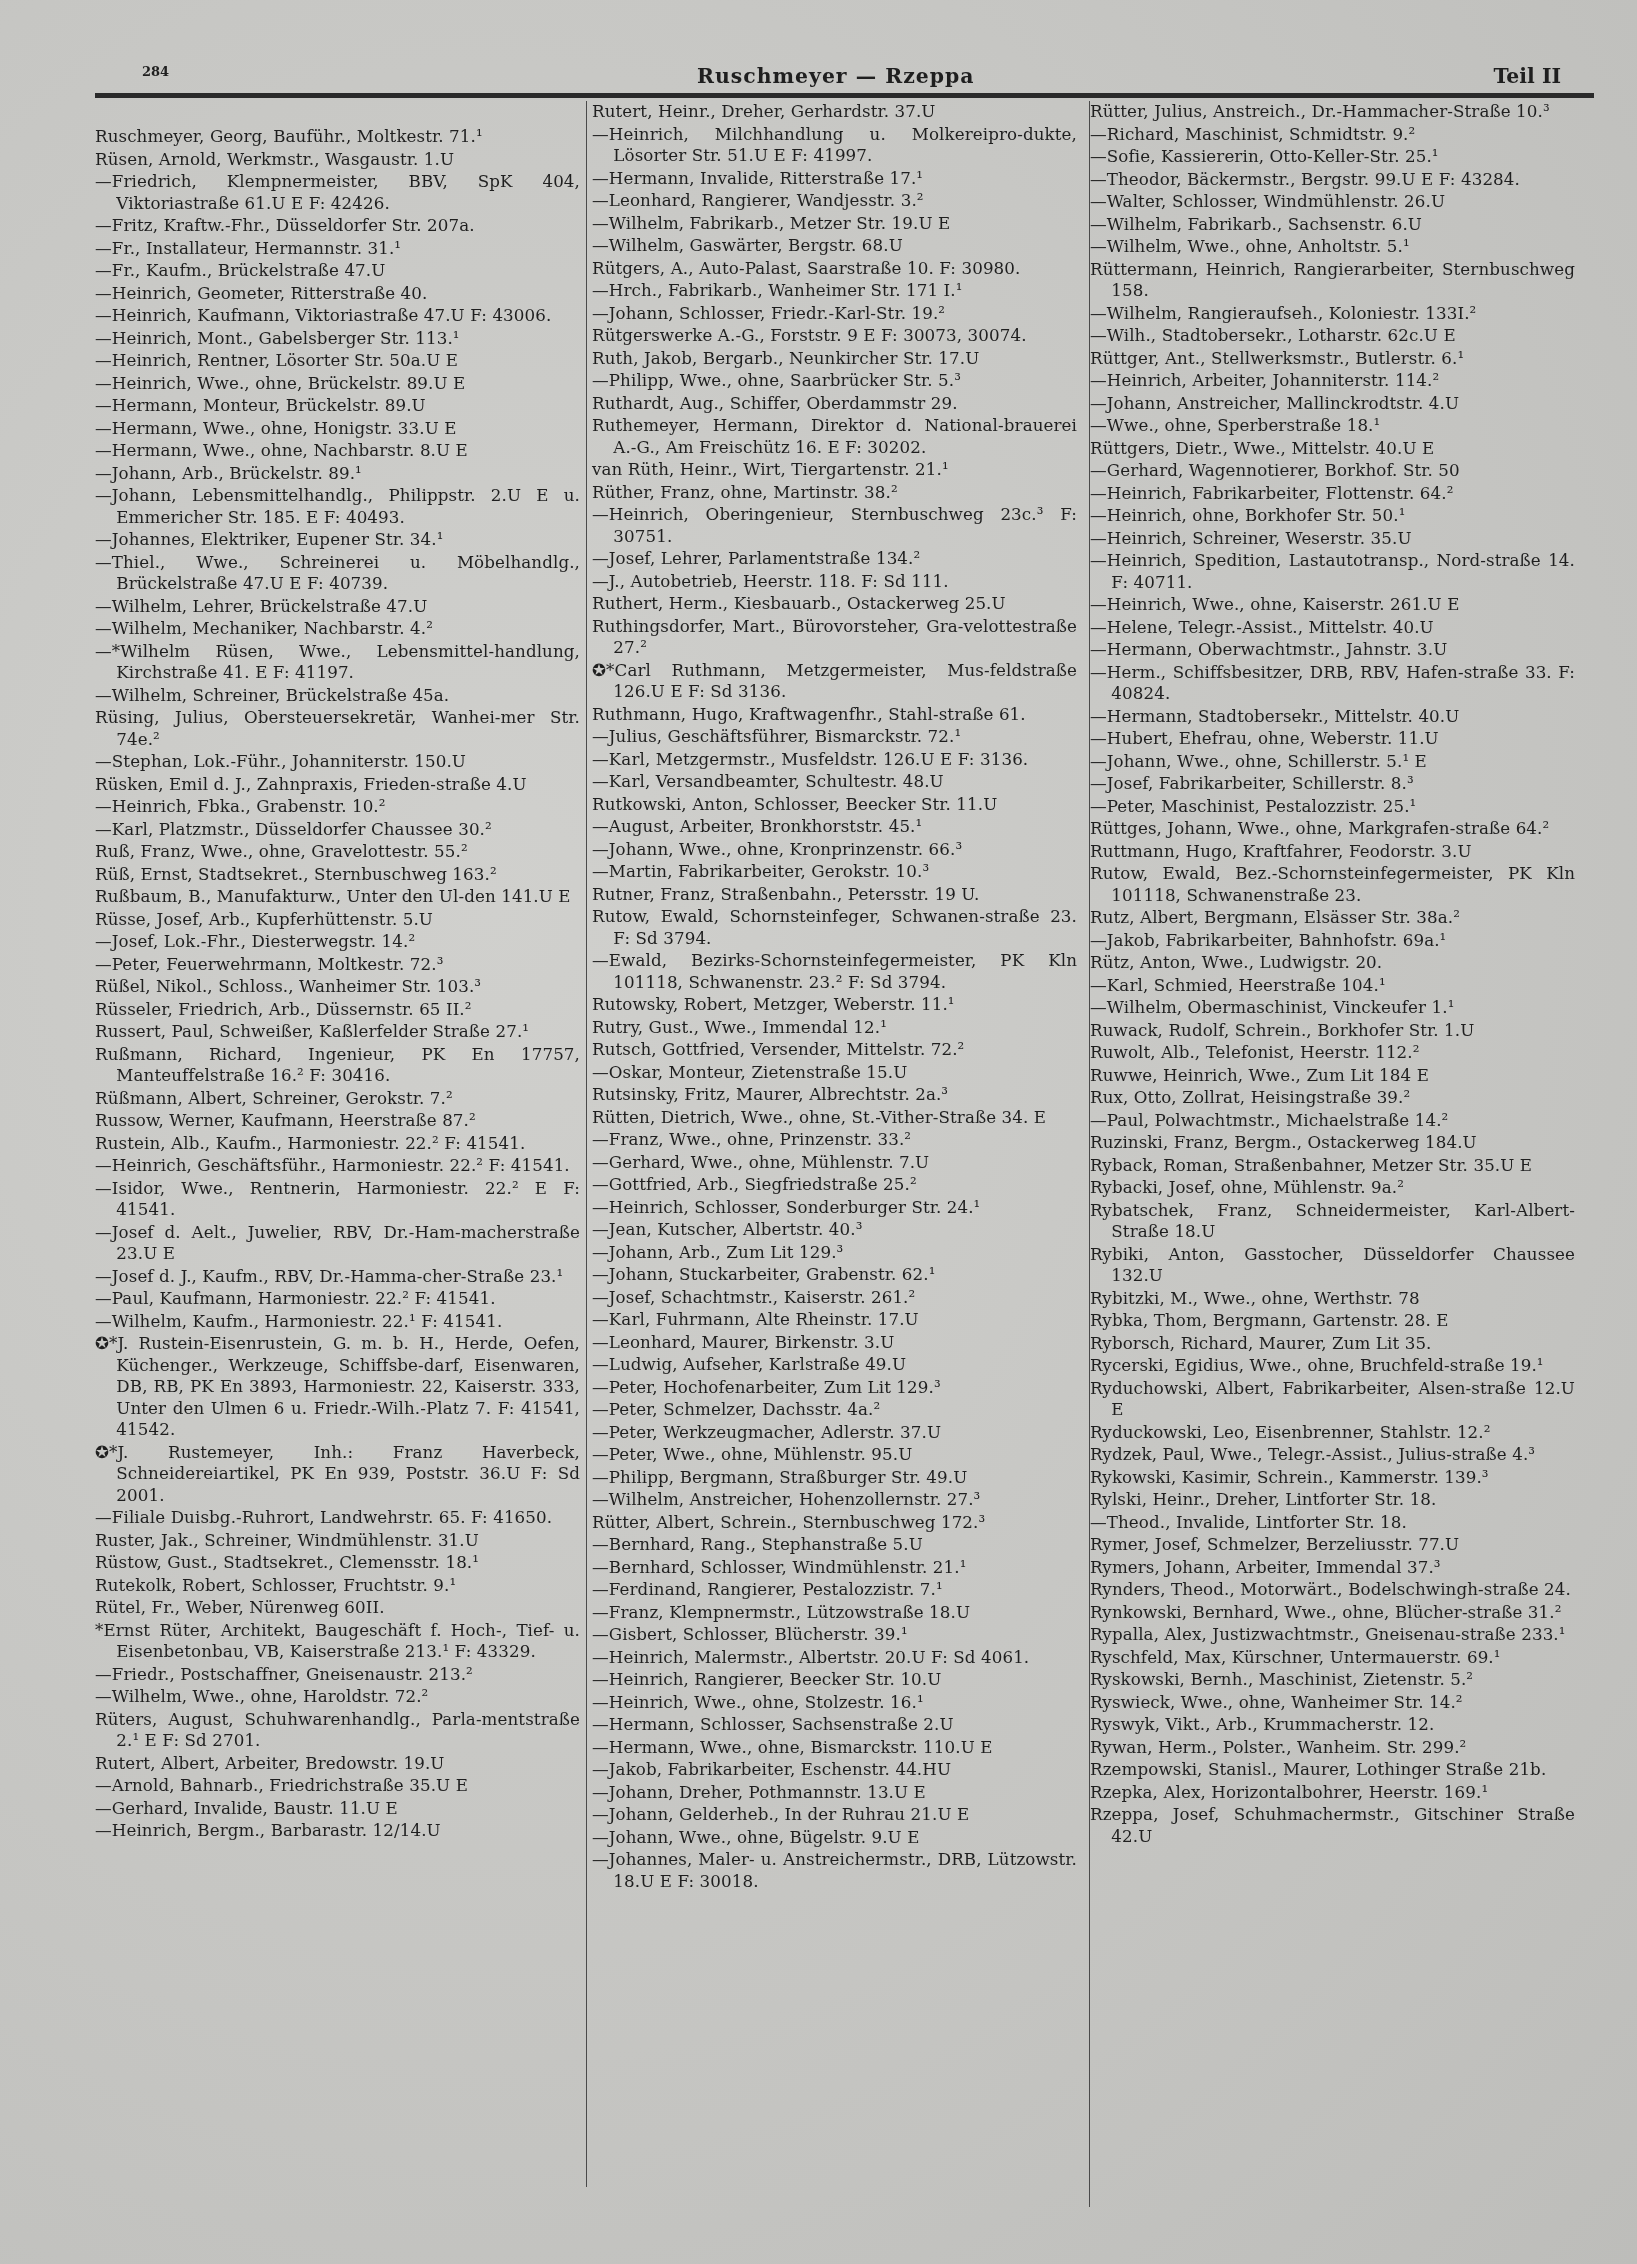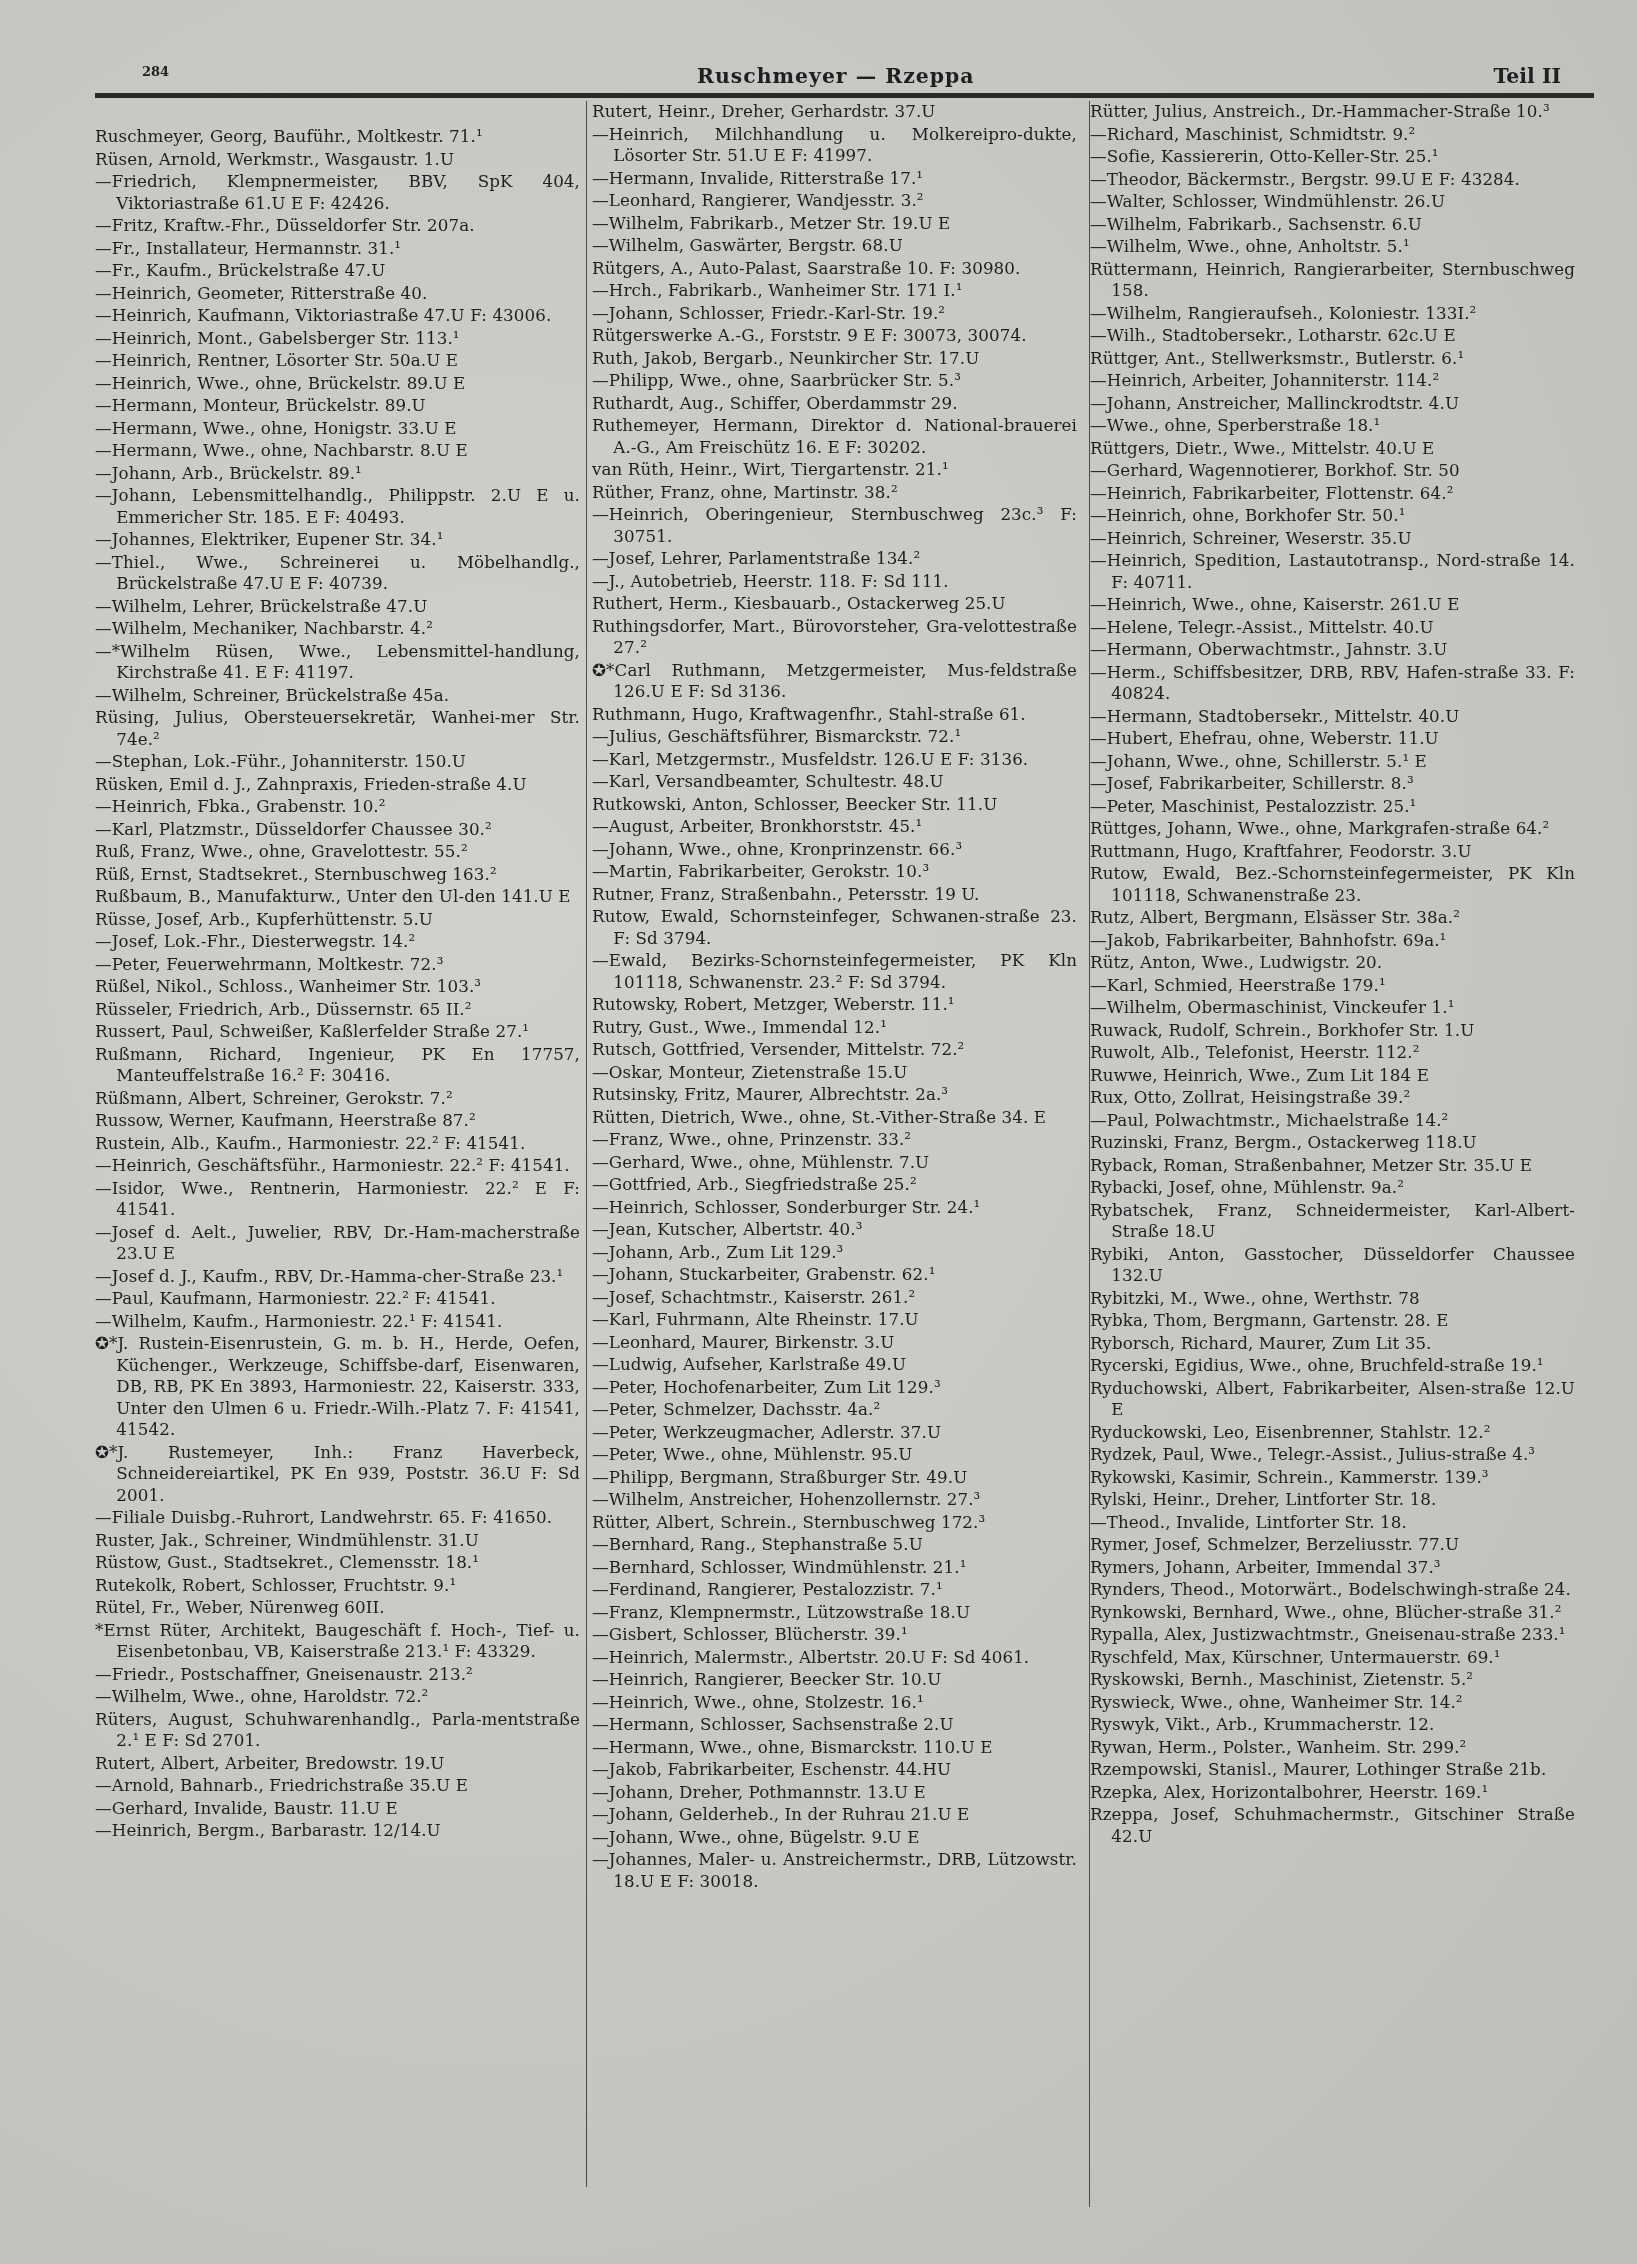--- a/index.html
+++ b/index.html
@@ -218,28 +218,28 @@
       <p class="entry sub">—Hubert, Ehefrau, ohne, Weberstr. 11.U</p>
       <p class="entry sub">—Johann, Wwe., ohne, Schillerstr. 5.¹ E</p>
       <p class="entry sub">—Josef, Fabrikarbeiter, Schillerstr. 8.³</p>
       <p class="entry sub">—Peter, Maschinist, Pestalozzistr. 25.¹</p>
       <p class="entry">Rüttges, Johann, Wwe., ohne, Markgrafen-straße 64.²</p>
       <p class="entry">Ruttmann, Hugo, Kraftfahrer, Feodorstr. 3.U</p>
       <p class="entry">Rutow, Ewald, Bez.-Schornsteinfegermeister, PK Kln 101118, Schwanenstraße 23.</p>
       <p class="entry">Rutz, Albert, Bergmann, Elsässer Str. 38a.²</p>
       <p class="entry sub">—Jakob, Fabrikarbeiter, Bahnhofstr. 69a.¹</p>
       <p class="entry">Rütz, Anton, Wwe., Ludwigstr. 20.</p>
-      <p class="entry sub">—Karl, Schmied, Heerstraße 179.¹</p>
+      <p class="entry sub">—Karl, Schmied, Heerstraße 104.¹</p>
       <p class="entry sub">—Wilhelm, Obermaschinist, Vinckeufer 1.¹</p>
       <p class="entry">Ruwack, Rudolf, Schrein., Borkhofer Str. 1.U</p>
       <p class="entry">Ruwolt, Alb., Telefonist, Heerstr. 112.²</p>
       <p class="entry">Ruwwe, Heinrich, Wwe., Zum Lit 184 E</p>
       <p class="entry">Rux, Otto, Zollrat, Heisingstraße 39.²</p>
       <p class="entry sub">—Paul, Polwachtmstr., Michaelstraße 14.²</p>
-      <p class="entry">Ruzinski, Franz, Bergm., Ostackerweg 118.U</p>
+      <p class="entry">Ruzinski, Franz, Bergm., Ostackerweg 184.U</p>
       <p class="entry">Ryback, Roman, Straßenbahner, Metzer Str. 35.U E</p>
       <p class="entry">Rybacki, Josef, ohne, Mühlenstr. 9a.²</p>
       <p class="entry">Rybatschek, Franz, Schneidermeister, Karl-Albert-Straße 18.U</p>
       <p class="entry">Rybiki, Anton, Gasstocher, Düsseldorfer Chaussee 132.U</p>
       <p class="entry">Rybitzki, M., Wwe., ohne, Werthstr. 78</p>
       <p class="entry">Rybka, Thom, Bergmann, Gartenstr. 28. E</p>
       <p class="entry">Ryborsch, Richard, Maurer, Zum Lit 35.</p>
       <p class="entry">Rycerski, Egidius, Wwe., ohne, Bruchfeld-straße 19.¹</p>
       <p class="entry">Ryduchowski, Albert, Fabrikarbeiter, Alsen-straße 12.U E</p>
       <p class="entry">Ryduckowski, Leo, Eisenbrenner, Stahlstr. 12.²</p>

